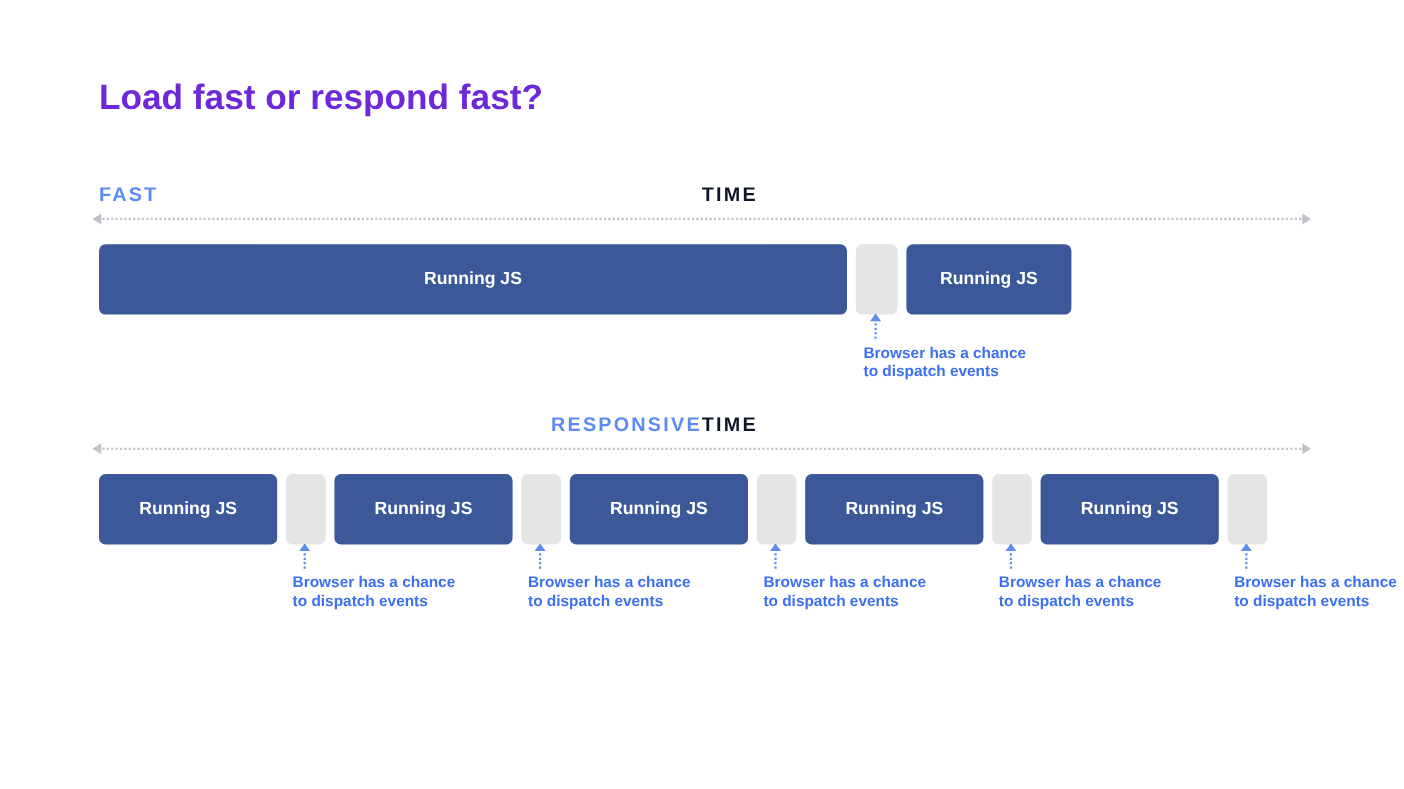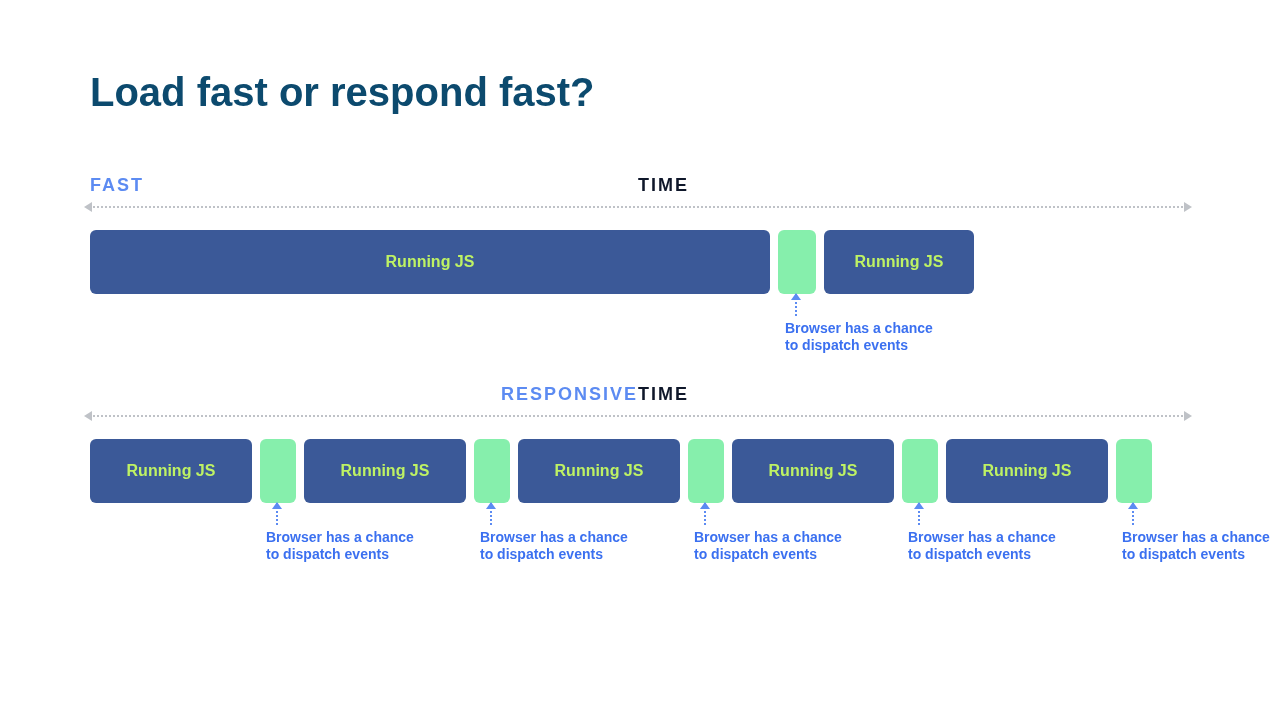--- a/index.html
+++ b/index.html
@@ -5,23 +5,23 @@
   * { box-sizing: border-box; margin: 0; padding: 0; }
   body {
     font-family: -apple-system, BlinkMacSystemFont, "Segoe UI", Helvetica, Arial, sans-serif;
     background: #fff;
     width: 1276px;
     height: 717px;
     padding: 70px 90px 40px 90px;
     position: relative;
   }
   .title {
-    font-size: 40px;
+    font-size: 32px;
     font-weight: 700;
-    color: #0c4a6e;
+    color: #6d28d9;
     margin-bottom: 60px;
   }
   .section { position: relative; margin-bottom: 90px; }
   .header-row {
     display: flex;
     align-items: baseline;
     margin-bottom: 6px;
   }
   .section-label {
     font-size: 18px;
@@ -48,31 +48,31 @@
     width: 0; height: 0;
     border-top: 5px solid transparent;
     border-bottom: 5px solid transparent;
   }
   .arrowhead.left { left: -6px; border-right: 8px solid #bfc2c7; }
   .arrowhead.right { right: -6px; border-left: 8px solid #bfc2c7; }
 
   .track { display: flex; gap: 8px; align-items: stretch; height: 64px; }
   .block {
     background: #3b5998;
-    color: #bef264;
+    color: #ffffff;
     border-radius: 6px;
     display: flex;
     align-items: center;
     justify-content: center;
     font-weight: 700;
     font-size: 16px;
     white-space: nowrap;
   }
   .gap-block {
-    background: #86efac;
+    background: #e5e5e5;
     border-radius: 6px;
     position: relative;
   }
   .gap-annot {
     position: absolute;
     top: 100%;
     left: 50%;
     width: 150px;
     transform: translateX(-12px);
     text-align: left;

